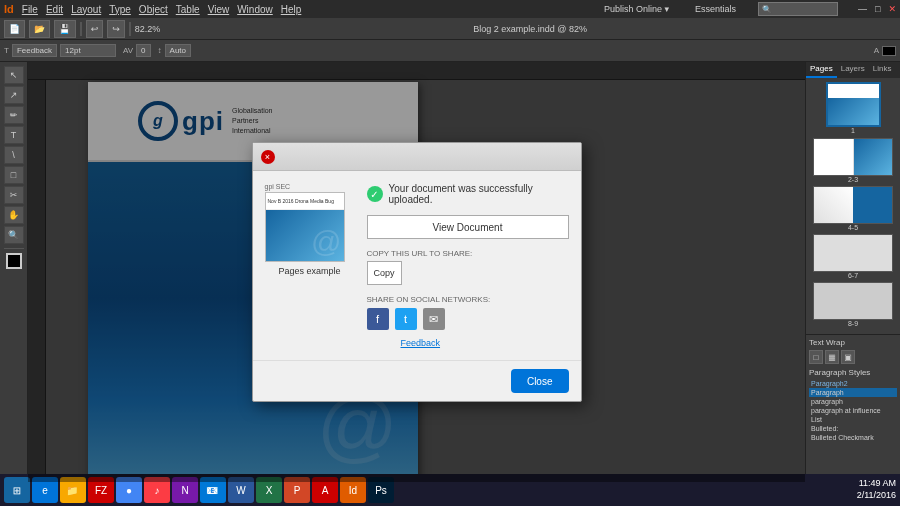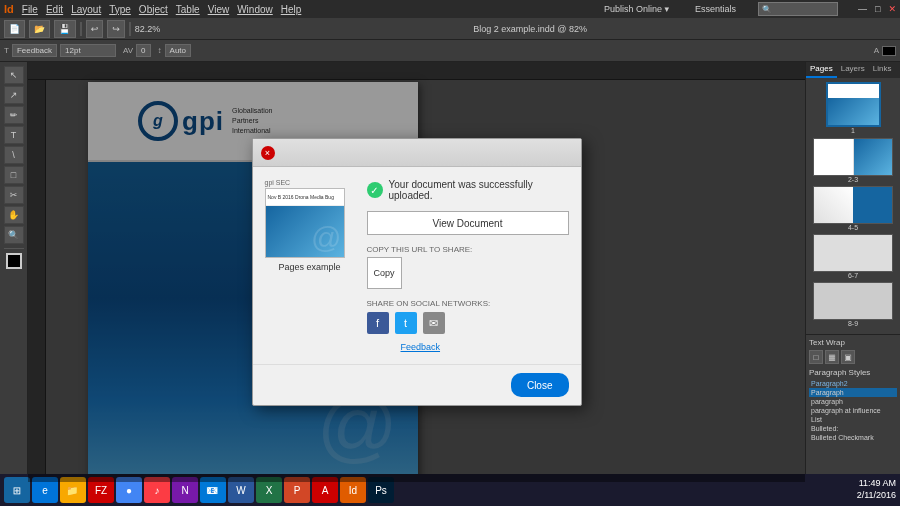--- a/index.html
+++ b/index.html
@@ -337,21 +337,21 @@
     .copy-url {
       flex: 1;
       height: 20px;
       border: 1px solid #aaa;
       padding: 0 4px;
       font-size: 8px;
       color: #666;
       background: white;
     }
     .copy-btn {
-      height: 32px;
+      height: 24px;
       padding: 0 6px;
       background: white;
       border: 1px solid #aaa;
       font-size: 9px;
       cursor: pointer;
       color: #333;
     }
     .share-label {
       font-size: 8px;
       color: #666;
@@ -390,21 +390,21 @@
       border-top: 1px solid #ddd;
     }
     .close-btn {
       height: 24px;
       padding: 0 16px;
       background: #0074d9;
       border: none;
       color: white;
       font-size: 10px;
       cursor: pointer;
-      border-radius: 10px;
+      border-radius: 4px;
     }
     .wm-btn {
       font-size: 9px;
       color: #ccc;
       cursor: pointer;
     }
   </style>
 </head>
 <body>
 

